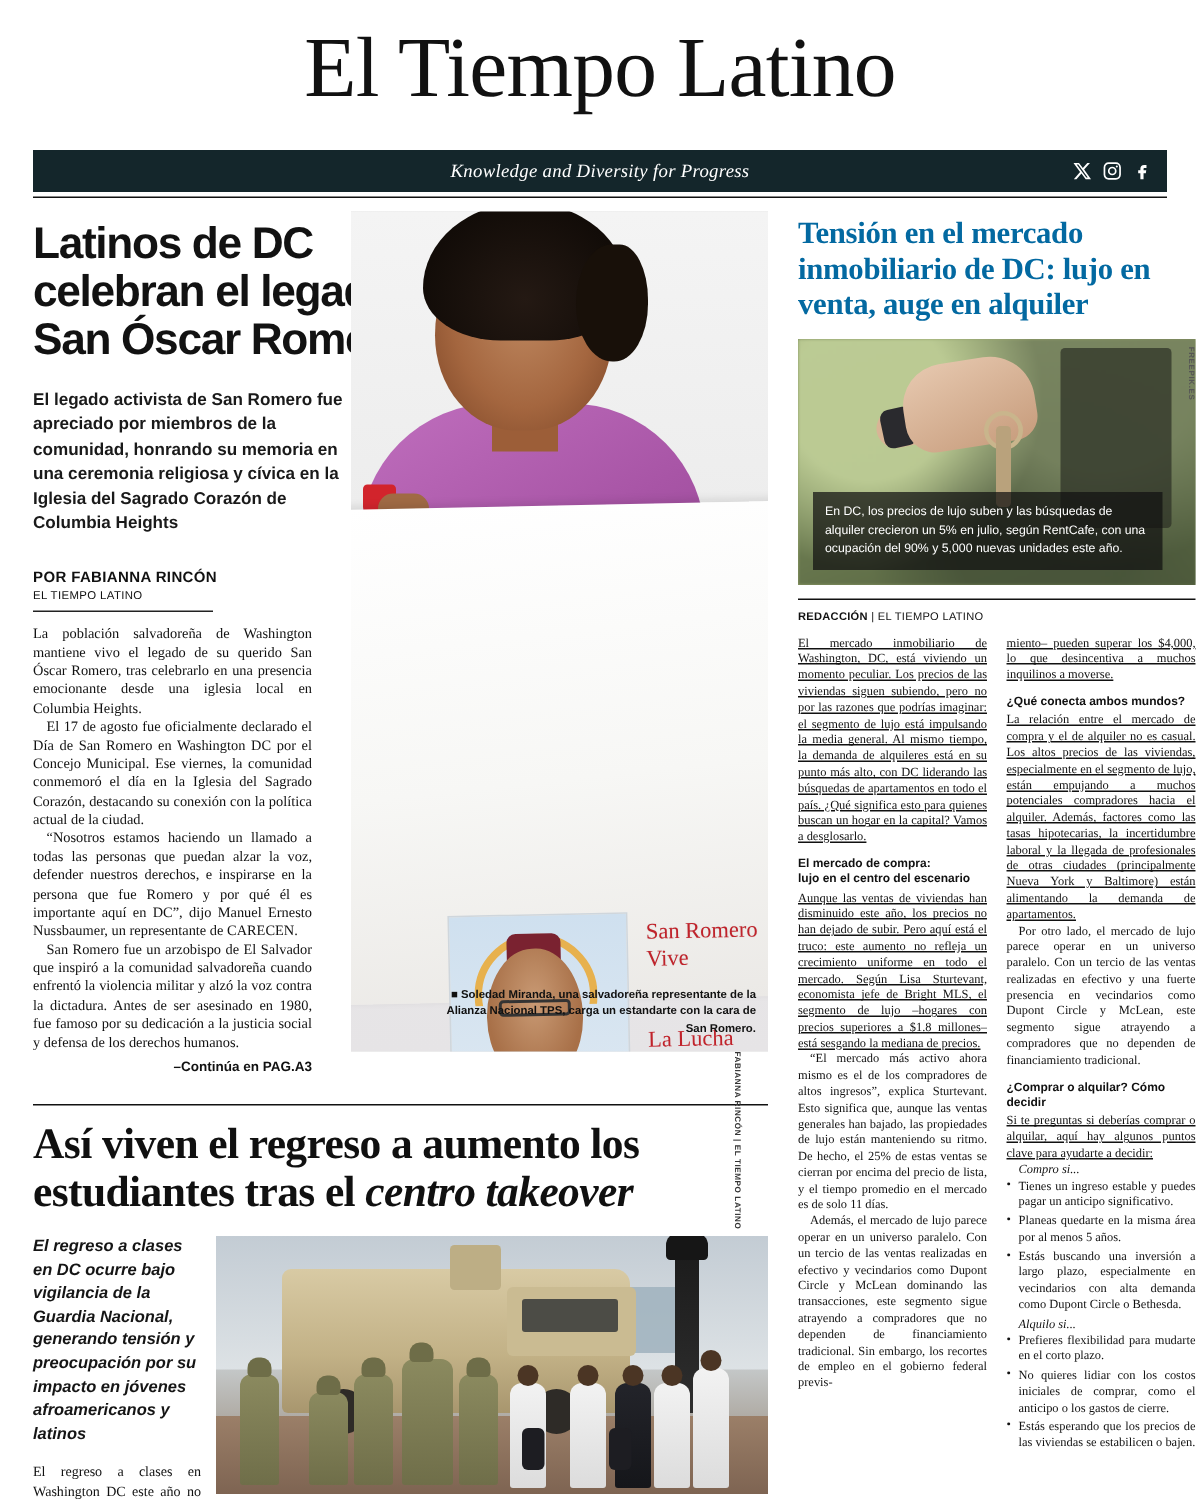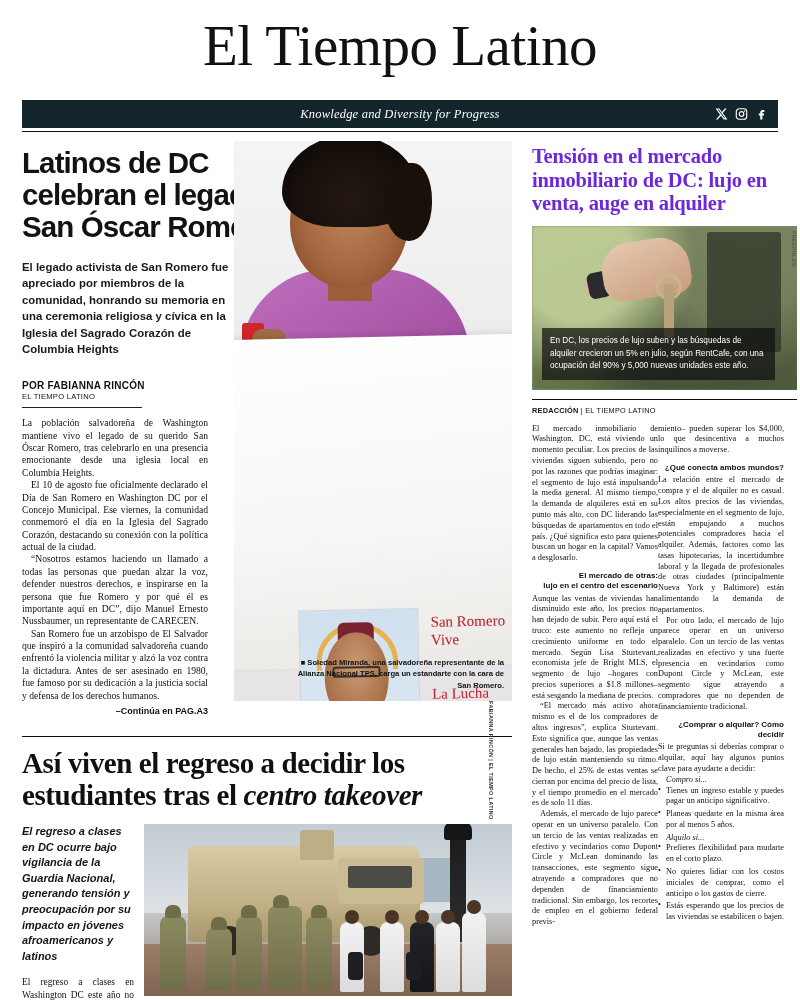--- a/index.html
+++ b/index.html
@@ -187,21 +187,21 @@
   .soldier { position:absolute; bottom:6px; width:26px; height:74px; background:linear-gradient(180deg,#8b8a5f,#6f6e49); border-radius:8px 8px 2px 2px; }
   .soldier::before { content:""; position:absolute; left:5px; top:-11px; width:16px; height:13px; background:#6e6d48; border-radius:7px 7px 3px 3px; }
   .student { position:absolute; bottom:4px; width:24px; height:70px; background:linear-gradient(180deg,#f2f2f2,#dcdcdc); border-radius:8px 8px 2px 2px; }
   .student::before { content:""; position:absolute; left:5px; top:-12px; width:14px; height:14px; background:#4b3524; border-radius:50%; }
   .student.dark { background:linear-gradient(180deg,#23242a,#15161a); }
   .bag { position:absolute; bottom:16px; width:15px; height:28px; background:#1d1d22; border-radius:4px; }
 
   
   .r-headline {
     font-family:"Liberation Serif", serif; font-weight:700;
-    font-size: 20.5px; line-height: 1.15; color:#6d28d9; letter-spacing:-0.2px;
+    font-size: 20.5px; line-height: 1.15; color:#0369a1; letter-spacing:-0.2px;
     padding-top: 4px;
   }
   .r-photo {
     margin-top: 10px; width: 265px; height: 164px; position:relative; overflow:hidden;
     background: linear-gradient(135deg,#7e8f5e 0%, #9aa86f 35%, #5d6b45 100%);
   }
   .rp-blur { position:absolute; inset:0; background:
       radial-gradient(circle at 18% 24%, rgba(190,205,150,.95) 0 22%, transparent 46%),
       radial-gradient(circle at 76% 16%, rgba(120,132,96,.9) 0 26%, transparent 52%),
       radial-gradient(circle at 62% 76%, rgba(70,82,56,.85) 0 30%, transparent 58%),
@@ -228,26 +228,26 @@
     white-space:nowrap;
   }
   .r-hr { border-top:1px solid #111; margin-top: 9px; }
   .r-redaccion {
     margin-top: 6px;
     font-family:"Liberation Sans", sans-serif; font-size:7.4px; letter-spacing:0.2px; color:#111;
   }
   .r-redaccion b { font-weight:700; }
   .r-subcols { display:flex; margin-top: 9px; }
   .r-c { width: 126px; font-family:"Liberation Serif", serif; font-size:8.3px; line-height:1.3; text-align:justify; color:#111; }
-  .r-c.two { }
+  .r-c.two { margin-left: 13px; }
   .r-c p { text-indent: 8px; }
-  .r-c p.noind { text-indent: 0; }
+  .r-c p.noind { text-indent: 0; text-decoration: underline; }
   .r-sub {
     font-family:"Liberation Sans", sans-serif; font-weight:700;
-    font-size: 8px; line-height:1.3; margin: 7px 0 2px; text-indent:0; text-align:right;
+    font-size: 8px; line-height:1.3; margin: 7px 0 2px; text-indent:0; text-align:left;
   }
   .r-italic { font-style: italic; text-indent:0; }
   .r-c ul { list-style:none; margin:0; padding:0; }
   .r-c li { position:relative; padding-left:8px; margin-bottom:2px; text-align:justify; }
   .r-c li::before { content:"•"; position:absolute; left:0; top:-1px; }
 </style>
 </head>
 <body>
 
 <div class="page">
@@ -319,31 +319,31 @@
           <div class="lead-deck">El legado activista de San Romero fue apreciado por miembros de la comunidad, honrando su memoria en una ceremonia religiosa y cívica en la Iglesia del Sagrado Corazón de Columbia Heights</div>
 
           <div class="byline">
             <div class="who">POR FABIANNA RINCÓN</div>
             <div class="org">EL TIEMPO LATINO</div>
             <div class="brule"></div>
           </div>
 
           <div class="lead-body">
             <p>La población salvadoreña de Washington mantiene vivo el legado de su querido San Óscar Romero, tras celebrarlo en una presencia emocionante desde una iglesia local en Columbia Heights.</p>
-            <p>El 10 de agosto fue oficialmente declarado el Día de San Romero en Washington DC por el Concejo Municipal. Ese viernes, la comunidad conmemoró el día en la Iglesia del Sagrado Corazón, destacando su conexión con la política actual de la ciudad.</p>
+            <p>El 17 de agosto fue oficialmente declarado el Día de San Romero en Washington DC por el Concejo Municipal. Ese viernes, la comunidad conmemoró el día en la Iglesia del Sagrado Corazón, destacando su conexión con la política actual de la ciudad.</p>
             <p>“Nosotros estamos haciendo un llamado a todas las personas que puedan alzar la voz, defender nuestros derechos, e inspirarse en la persona que fue Romero y por qué él es importante aquí en DC”, dijo Manuel Ernesto Nussbaumer, un representante de CARECEN.</p>
             <p>San Romero fue un arzobispo de El Salvador que inspiró a la comunidad salvadoreña cuando enfrentó la violencia militar y alzó la voz contra la dictadura. Antes de ser asesinado en 1980, fue famoso por su dedicación a la justicia social y defensa de los derechos humanos.</p>
             <div class="continua">–Continúa en PAG.A3</div>
           </div>
         </div>
 
         <div class="hr-mid"></div>
 
         <div class="sec2">
-          <div class="sec2-headline"><span>Así viven el regreso a decidir los estudiantes tras el </span><span class="ital">centro takeover</span></div>
+          <div class="sec2-headline"><span>Así viven el regreso a aumento los estudiantes tras el </span><span class="ital">centro takeover</span></div>
           <div class="sec2-body">
             <div class="sec2-left">
               <div class="sec2-deck">El regreso a clases en DC ocurre bajo vigilancia de la Guardia Nacional, generando tensión y preocupación por su impacto en jóvenes afroamericanos y latinos</div>
               <div class="sec2-text">El regreso a clases en Washington DC este año no es como</div>
             </div>
             <div class="sec2-photo">
               <div class="gd-sky"></div>
               <div class="gd-bldg"></div>
               <div class="gd-ground"></div>
               <div class="gd-lamp"></div>
@@ -392,39 +392,40 @@
         <div class="r-hr"></div>
         <div class="r-redaccion">
           <b>REDACCIÓN</b> | <span>EL TIEMPO LATINO</span>
         </div>
 
         <div class="r-subcols">
 
           <div class="r-c one">
             <p class="noind">El mercado inmobiliario de Washington, DC, está viviendo un momento peculiar. Los precios de las viviendas siguen subiendo, pero no por las razones que podrías imaginar: el segmento de lujo está impulsando la media general. Al mismo tiempo, la demanda de alquileres está en su punto más alto, con DC liderando las búsquedas de apartamentos en todo el país. ¿Qué significa esto para quienes buscan un hogar en la capital? Vamos a desglosarlo.</p>
             <div class="r-sub">
-              <div>El mercado de otras:</div>
+              <div>El mercado de compra:</div>
               <div>lujo en el centro del escenario</div>
             </div>
             <p class="noind">Aunque las ventas de viviendas han disminuido este año, los precios no han dejado de subir. Pero aquí está el truco: este aumento no refleja un crecimiento uniforme en todo el mercado. Según Lisa Sturtevant, economista jefe de Bright MLS, el segmento de lujo –hogares con precios superiores a $1.8 millones– está sesgando la mediana de precios.</p>
             <p>“El mercado más activo ahora mismo es el de los compradores de altos ingresos”, explica Sturtevant. Esto significa que, aunque las ventas generales han bajado, las propiedades de lujo están manteniendo su ritmo. De hecho, el 25% de estas ventas se cierran por encima del precio de lista, y el tiempo promedio en el mercado es de solo 11 días.</p>
             <p>Además, el mercado de lujo parece operar en un universo paralelo. Con un tercio de las ventas realizadas en efectivo y vecindarios como Dupont Circle y McLean dominando las transacciones, este segmento sigue atrayendo a compradores que no dependen de financiamiento tradicional. Sin embargo, los recortes de empleo en el gobierno federal previs-</p>
           </div>
 
           <div class="r-c two">
             <p class="noind">miento– pueden superar los $4,000, lo que desincentiva a muchos inquilinos a moverse.</p>
             <div class="r-sub">¿Qué conecta ambos mundos?</div>
             <p class="noind">La relación entre el mercado de compra y el de alquiler no es casual. Los altos precios de las viviendas, especialmente en el segmento de lujo, están empujando a muchos potenciales compradores hacia el alquiler. Además, factores como las tasas hipotecarias, la incertidumbre laboral y la llegada de profesionales de otras ciudades (principalmente Nueva York y Baltimore) están alimentando la demanda de apartamentos.</p>
             <p>Por otro lado, el mercado de lujo parece operar en un universo paralelo. Con un tercio de las ventas realizadas en efectivo y una fuerte presencia en vecindarios como Dupont Circle y McLean, este segmento sigue atrayendo a compradores que no dependen de financiamiento tradicional.</p>
             <div class="r-sub">¿Comprar o alquilar? Cómo decidir</div>
             <p class="noind">Si te preguntas si deberías comprar o alquilar, aquí hay algunos puntos clave para ayudarte a decidir:</p>
             <p class="r-italic">Compro si...</p>
             <ul>
               <li>Tienes un ingreso estable y puedes pagar un anticipo significativo.</li>
               <li>Planeas quedarte en la misma área por al menos 5 años.</li>
+              <li>Estás buscando una inversión a largo plazo, especialmente en vecindarios con alta demanda como Dupont Circle o Bethesda.</li>
             </ul>
             <p class="r-italic">Alquilo si...</p>
             <ul>
               <li>Prefieres flexibilidad para mudarte en el corto plazo.</li>
               <li>No quieres lidiar con los costos iniciales de comprar, como el anticipo o los gastos de cierre.</li>
               <li>Estás esperando que los precios de las viviendas se estabilicen o bajen.</li>
             </ul>
           </div>
         </div>
       </div>

